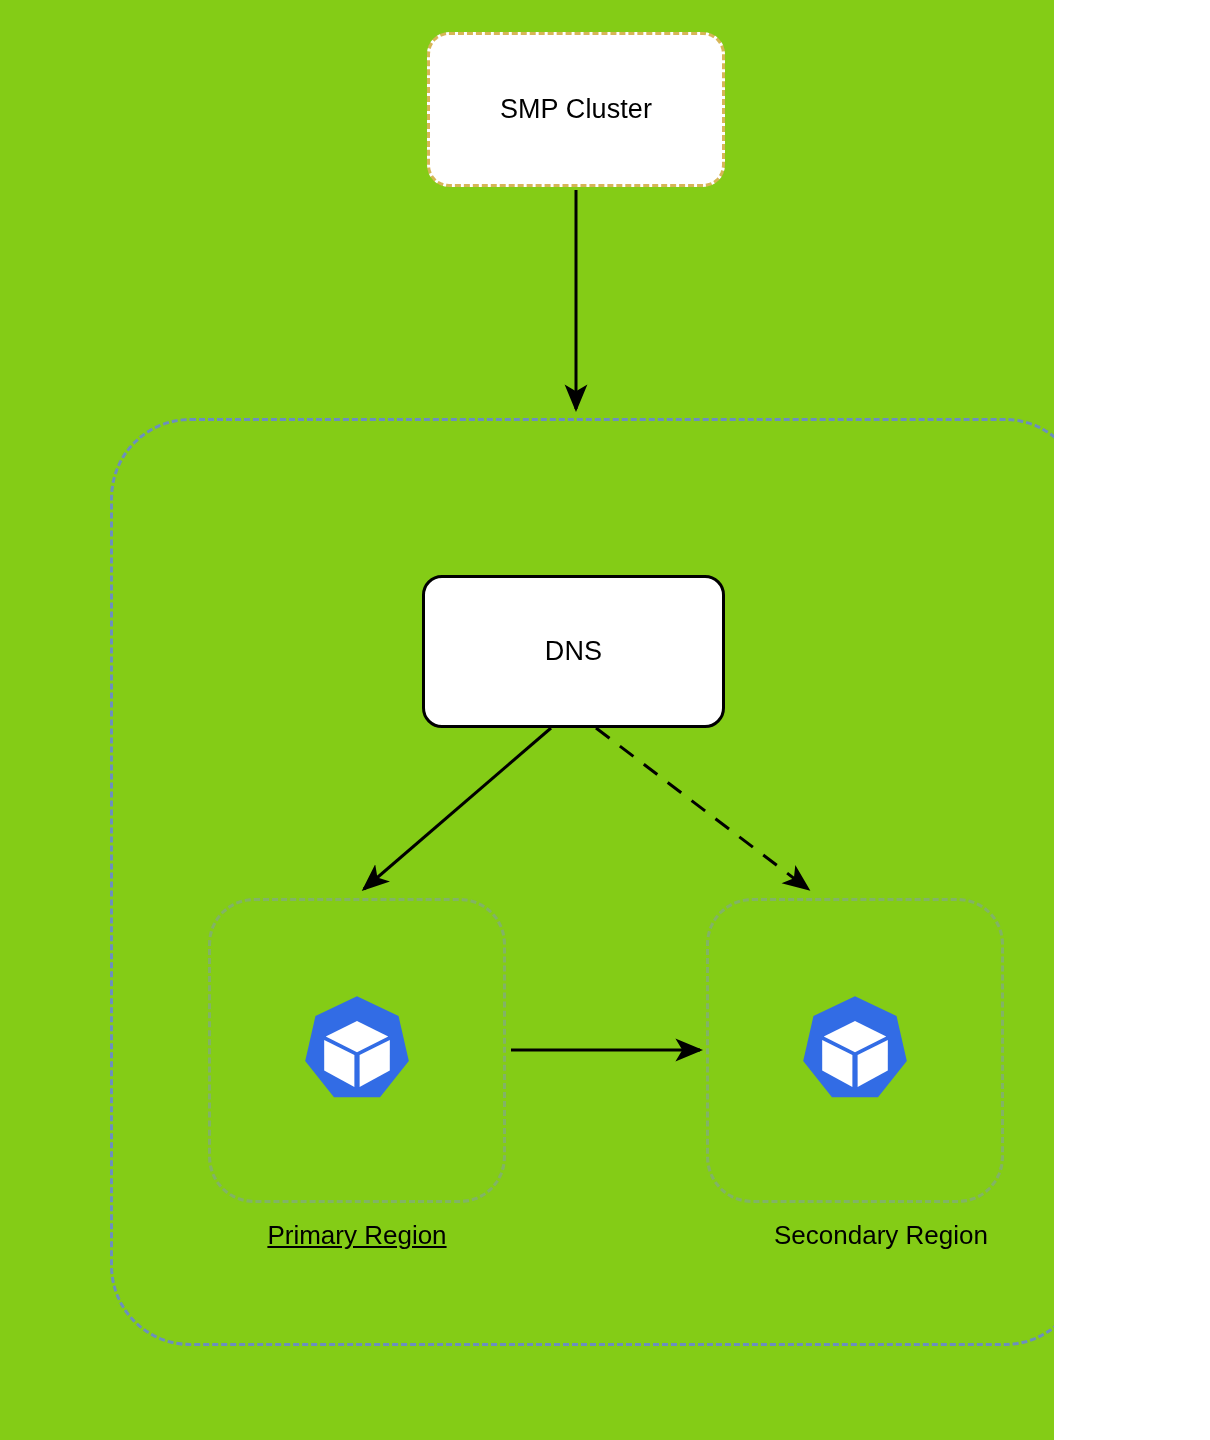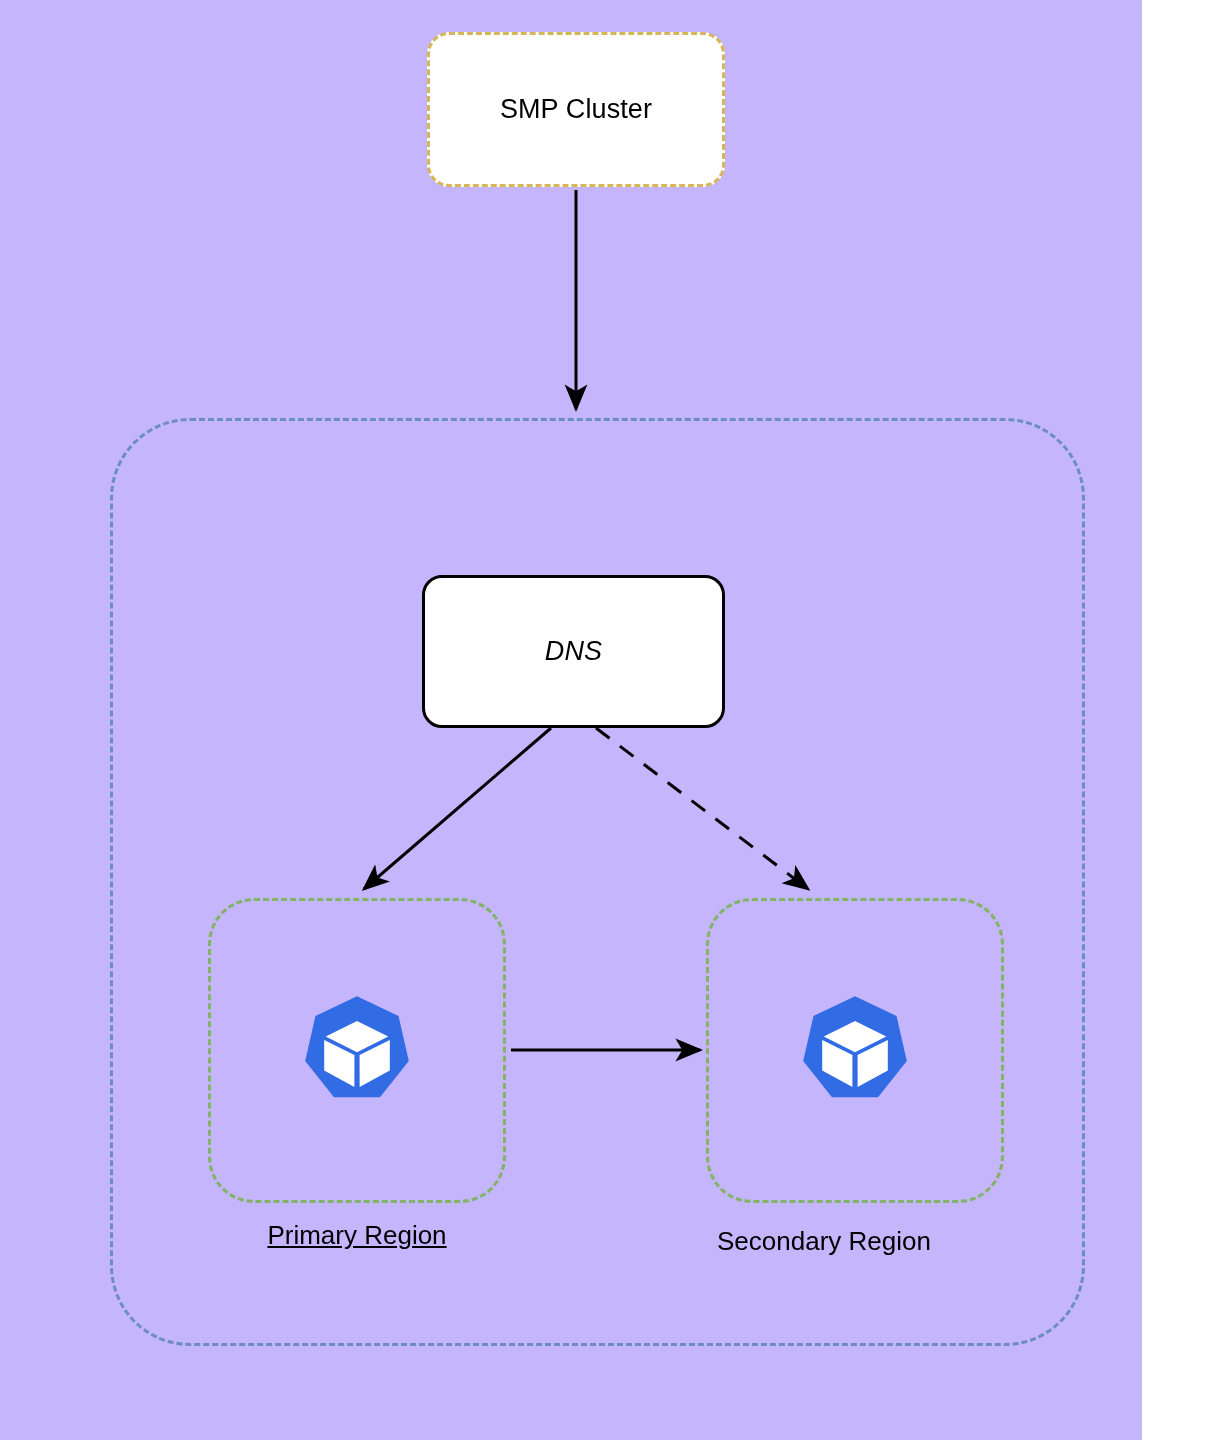--- a/index.html
+++ b/index.html
@@ -7,23 +7,23 @@
     margin: 0;
     padding: 0;
     background: #ffffff;
   }
   body {
     font-family: "Liberation Sans", sans-serif;
     -webkit-font-smoothing: antialiased;
   }
   #canvas {
     position: relative;
-    width: 1142px;
+    width: 1054px;
     height: 1440px;
-    background: #c4b5fd;
+    background: #84cc16;
     overflow: hidden;
   }
   #vector-layer {
     position: absolute;
     left: 0;
     top: 0;
     width: 1210px;
     height: 1440px;
     pointer-events: none;
   }
@@ -68,21 +68,20 @@
   }
 
   
   #dns-node {
     left: 422px;
     top: 575px;
     width: 303px;
     height: 153px;
     border: 3px solid #000000;
     border-radius: 20px;
-    font-style: italic;
   }
 
   
   .region-box {
     position: absolute;
     box-sizing: border-box;
     border: 3px dashed #82B366;
     border-radius: 46px;
     background: transparent;
     display: flex;
@@ -110,23 +109,22 @@
     font-size: 26px;
     color: #000000;
     white-space: nowrap;
   }
   #primary-region-caption {
     left: 197px;
     top: 1220px;
     text-decoration: underline;
   }
   #secondary-region-caption {
-    left: 664px;
+    left: 721px;
     top: 1220px;
-    margin-top: 6px;
   }
 
   
   .k8s-logo {
     width: 118px;
     height: 118px;
     display: block;
   }
 </style>
 </head>

